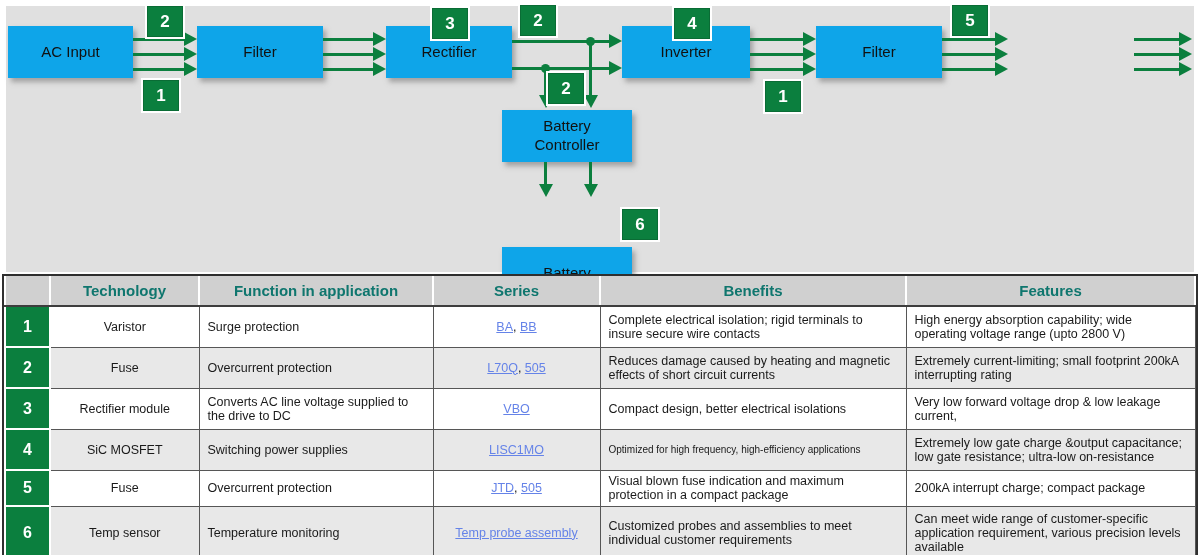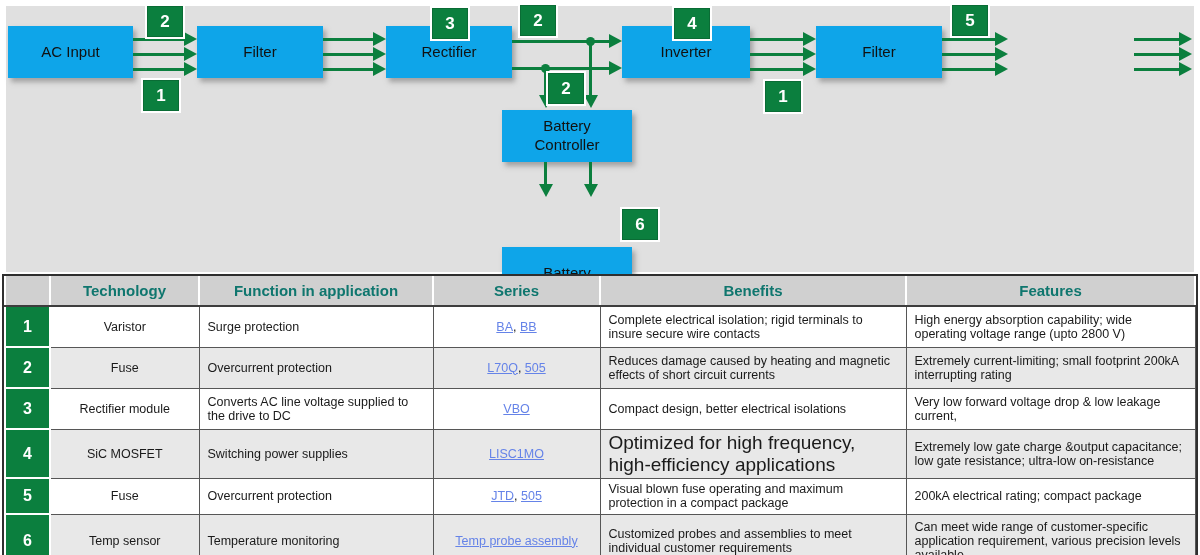--- a/index.html
+++ b/index.html
@@ -37,21 +37,21 @@
   td{border:1px solid #565656;font-size:12.5px;color:#1a1a1a;padding:2px 8px;vertical-align:middle;}
   td.c-num{border:2px solid #ffffff;background:#0b7f3e;color:#fff;font-weight:bold;
            font-size:16px;text-align:center;padding:0;}
   td.c-tech{text-align:center;}
   td.c-series{text-align:center;}
   tbody tr{background:#ffffff;}
   tbody tr:nth-child(even){background:#e8e8e8;}
   tbody tr:nth-child(-n+4){height:41px;}
   tbody tr:nth-child(5){height:36px;}
   tbody tr:nth-child(6){height:53px;}
-  tbody tr:nth-child(4) td.c-benefits{font-size:19px;}
+  tbody tr:nth-child(4) td.c-benefits{font-size:10px;}
   a.series-link{color:#6583e8;text-decoration:underline;cursor:pointer;}
 </style>
 </head>
 <body>
 
 <div class="canvas">
 
   <div class="diagram-bg"></div>
 
   <div class="block b-acinput">AC Input</div>
@@ -174,22 +174,22 @@
             <td class="c-func">Switching power supplies</td>
             <td class="c-series"><a class="series-link">LISC1MO</a></td>
             <td class="c-benefits">Optimized for high frequency, high-efficiency applications</td>
             <td class="c-features">Extremely low gate charge &amp;output capacitance; low gate resistance; ultra-low on-resistance</td>
           </tr>
           <tr>
             <td class="c-num">5</td>
             <td class="c-tech">Fuse</td>
             <td class="c-func">Overcurrent protection</td>
             <td class="c-series"><a class="series-link">JTD</a>, <a class="series-link">505</a></td>
-            <td class="c-benefits">Visual blown fuse operating and maximum protection in a compact package</td>
-            <td class="c-features">200kA  electrical rating; compact package</td>
+            <td class="c-benefits">Visual blown fuse indication and maximum protection in a compact package</td>
+            <td class="c-features">200kA  interrupt charge; compact package</td>
           </tr>
           <tr>
             <td class="c-num">6</td>
             <td class="c-tech">Temp sensor</td>
             <td class="c-func">Temperature monitoring</td>
             <td class="c-series"><a class="series-link">Temp probe assembly</a></td>
             <td class="c-benefits">Customized probes and assemblies to meet individual customer requirements</td>
             <td class="c-features">Can meet wide range of customer-specific application requirement, various precision levels available</td>
           </tr>
         </tbody>

